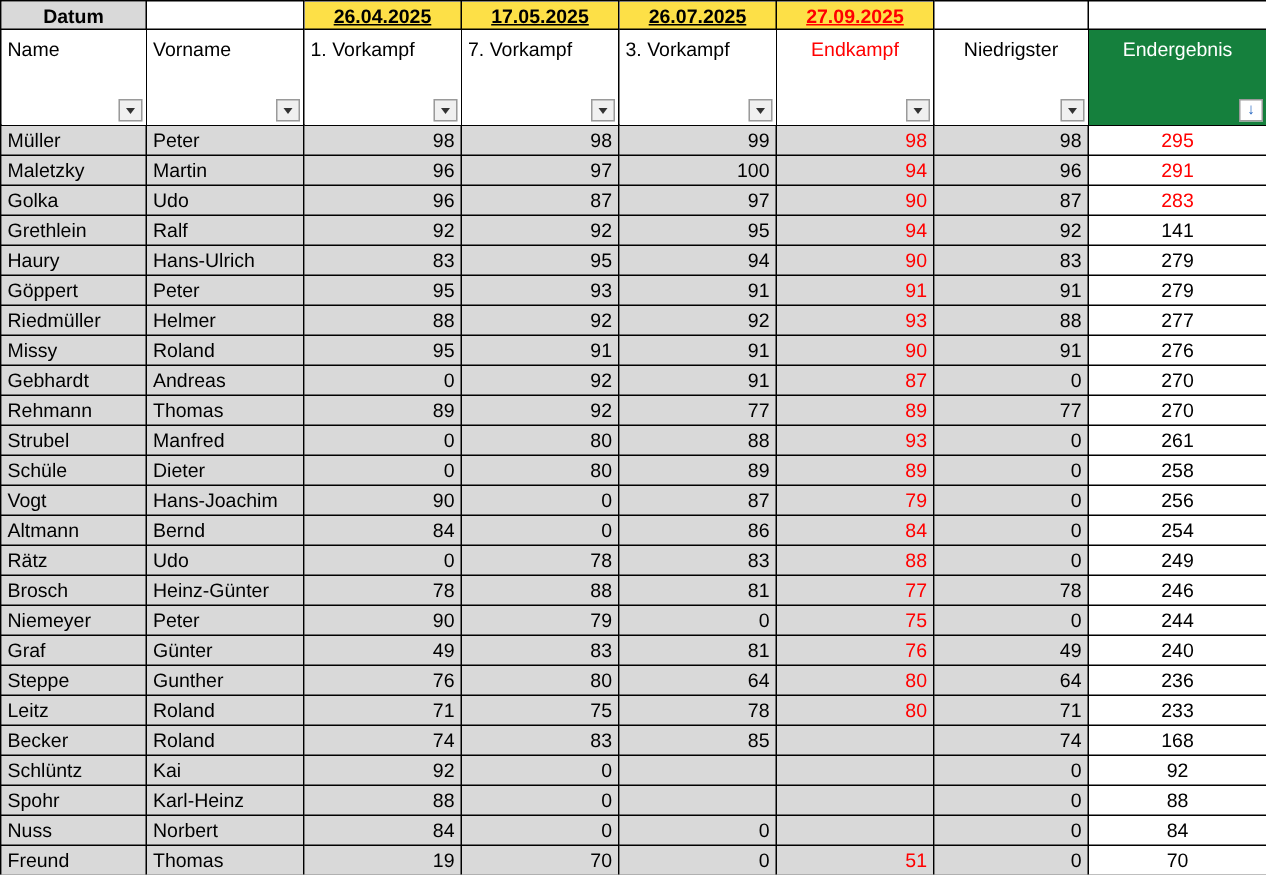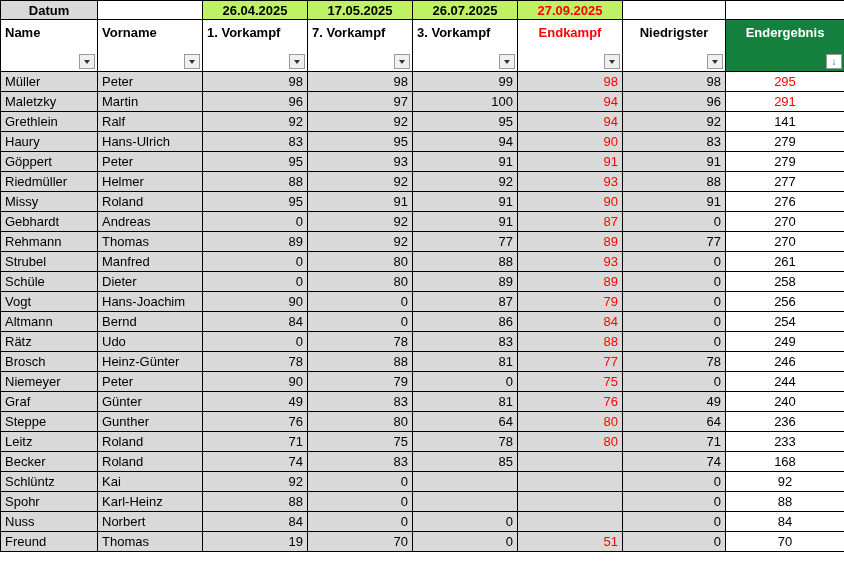--- a/index.html
+++ b/index.html
@@ -49,34 +49,35 @@
   }
   td.datum-label {
     background: #d9d9d9;
     text-align: center;
   }
   td.datum-blank {
     background: #ffffff;
     border: 1px solid #000;
   }
   td.date-cell {
-    background: #bef264;
+    background: #fde047;
     text-align: center;
     font-weight: bold;
+    text-decoration: underline;
   }
   td.date-red { color: #ff0000; }
   td.datum-end {
     background: #ffffff;
   }
 
   
   tr.head-row td {
-    height: 52px;
+    height: 64px;
     vertical-align: top;
-    font-weight: bold;
+    font-weight: normal;
     position: relative;
     padding-top: 5px;
   }
   td.hdr {
     background: #ffffff;
   }
   td.hdr-red {
     background: #ffffff;
     color: #ff0000;
     text-align: center;
@@ -218,20 +219,30 @@
         <td class="txt shade">Maletzky</td>
         <td class="txt shade">Martin</td>
         <td class="num shade">96</td>
         <td class="num shade">97</td>
         <td class="num shade">100</td>
         <td class="num shade red-txt">94</td>
         <td class="num shade bold">96</td>
         <td class="result-cell result-red">291</td>
       </tr>
       <tr class="data-row">
+        <td class="txt shade">Golka</td>
+        <td class="txt shade">Udo</td>
+        <td class="num shade">96</td>
+        <td class="num shade">87</td>
+        <td class="num shade">97</td>
+        <td class="num shade red-txt">90</td>
+        <td class="num shade">87</td>
+        <td class="result-cell result-red">283</td>
+      </tr>
+      <tr class="data-row">
         <td class="txt shade">Grethlein</td>
         <td class="txt shade">Ralf</td>
         <td class="num shade">92</td>
         <td class="num shade">92</td>
         <td class="num shade">95</td>
         <td class="num shade red-txt">94</td>
         <td class="num shade bold">92</td>
         <td class="result-cell">141</td>
       </tr>
       <tr class="data-row">

